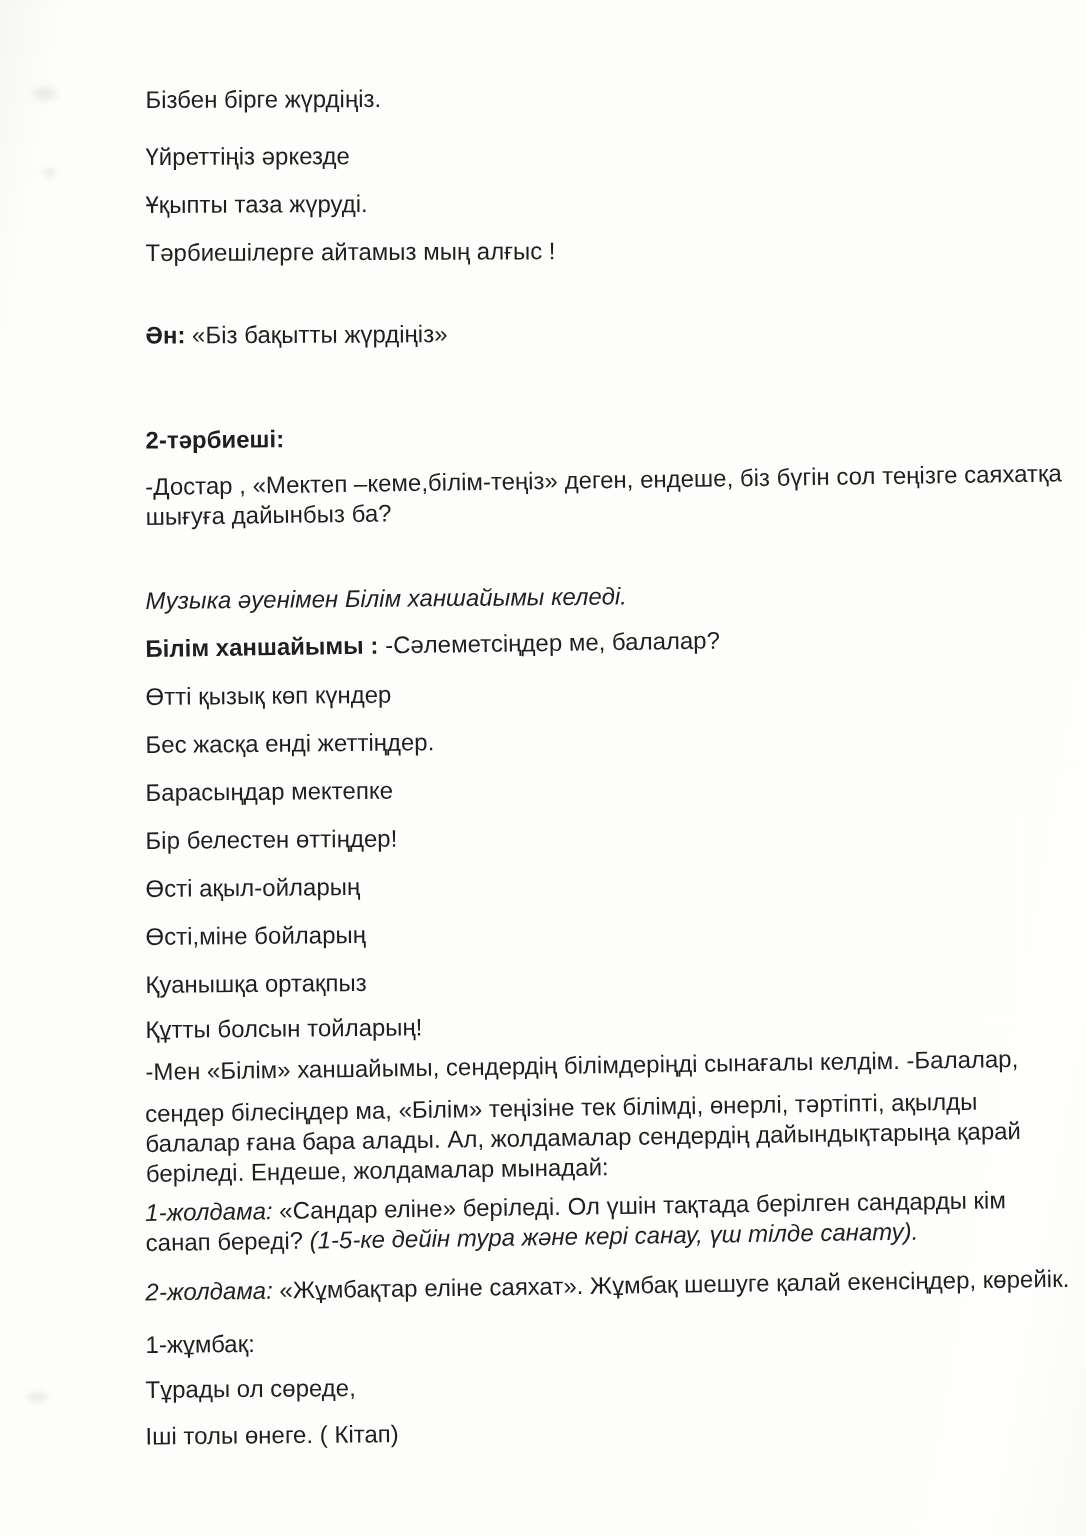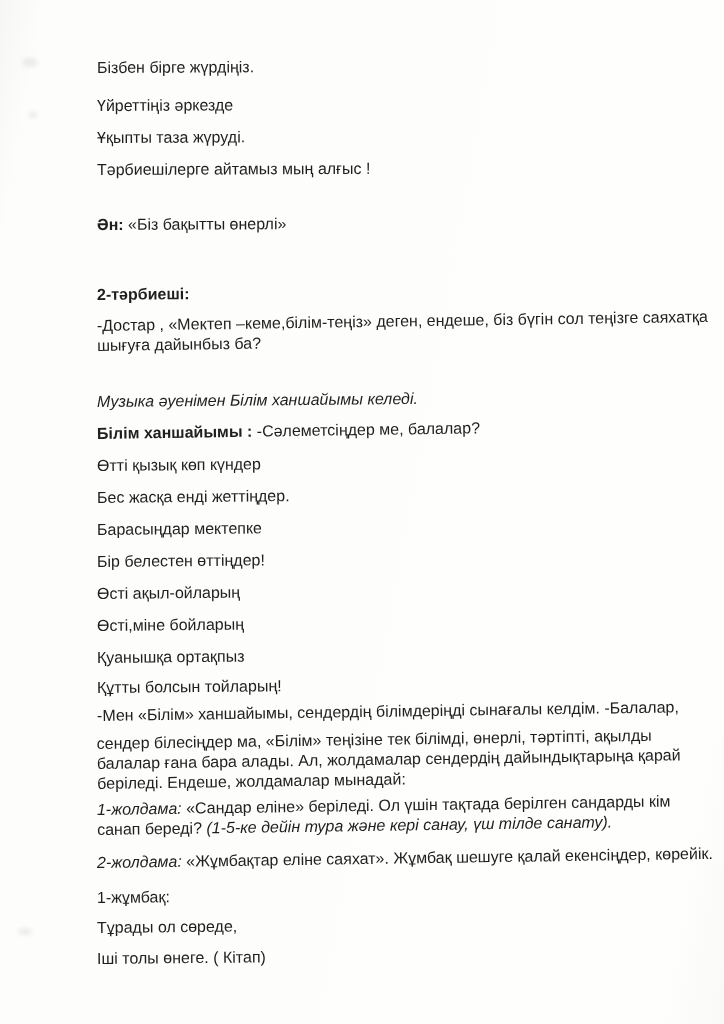--- a/index.html
+++ b/index.html
@@ -63,21 +63,21 @@
   <span class="artifact a3"></span>
 
   <div class="content">
 
     <p class="line t1 mb18">Бізбен бірге жүрдіңіз.</p>
     <p class="line t1 mb12">Үйреттіңіз әркезде</p>
     <p class="line t1 mb12">Ұқыпты таза жүруді.</p>
     <p class="line t1 mb35">Тәрбиешілерге айтамыз мың алғыс !</p>
 
     <p class="line t1 mb50">
-      <span class="b">Ән:</span><span> «Біз бақытты өнерлі»</span>
+      <span class="b">Ән:</span><span> «Біз бақытты жүрдіңіз»</span>
     </p>
 
     <p class="line t2 mb11 b">2-тәрбиеші:</p>
     <div class="t3 mb36">
       <p class="line">-Достар , «Мектеп –кеме,білім-теңіз» деген, ендеше, біз бүгін сол теңізге саяхатқа</p>
       <p class="line">шығуға дайынбыз ба?</p>
     </div>
 
     <p class="line t2 mb12 i">Музыка әуенімен Білім ханшайымы келеді.</p>
 

